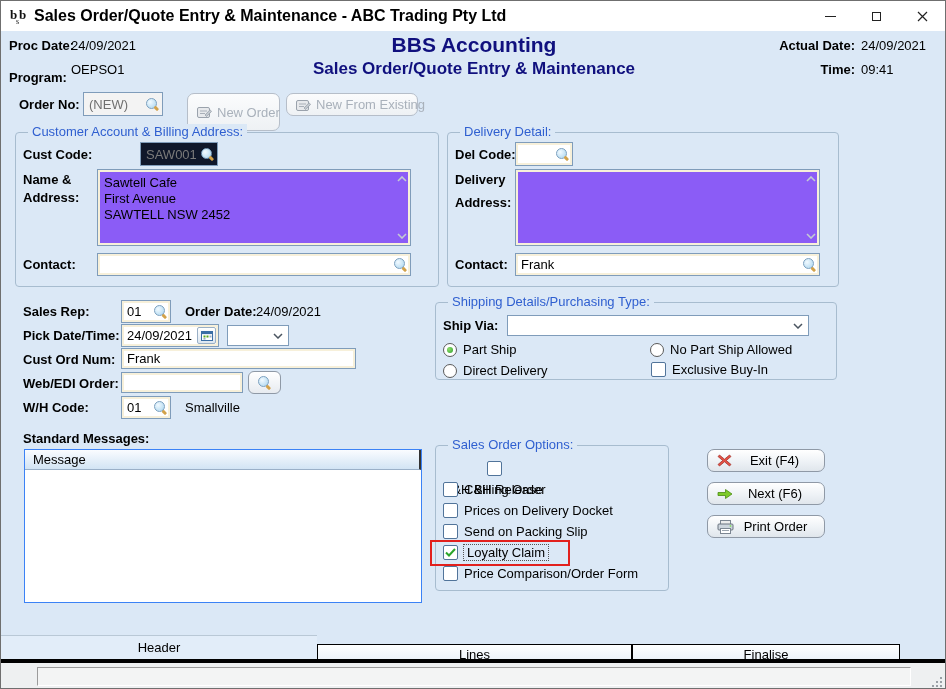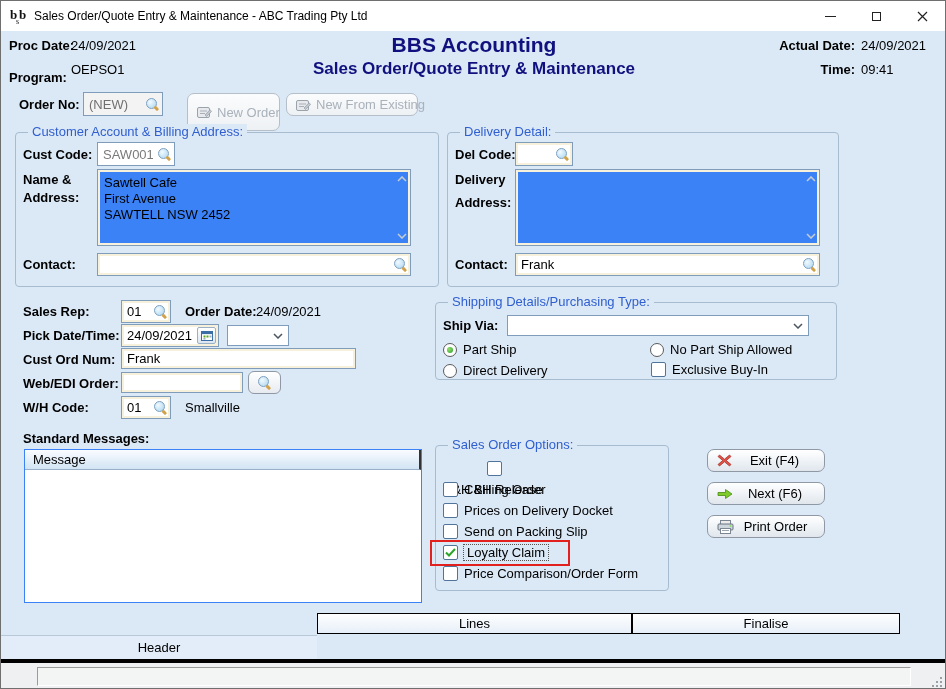--- a/index.html
+++ b/index.html
@@ -5,43 +5,43 @@
   * { box-sizing: border-box; }
   html,body { margin:0; padding:0; background:#c7ccd2; }
   .window{
     position:relative; width:946px; height:689px; overflow:hidden;
     background:#dbe8f6; border:1px solid #6f6f6f;
     font-family:"Liberation Sans", sans-serif; color:#000;
   }
   
   .titlebar{ position:absolute; left:0; top:0; width:100%; height:30px; background:#ffffff; }
   .applogo{ position:absolute; left:8px; top:5px; width:20px; height:20px; }
-  .title-text{ position:absolute; left:33px; top:0; height:31px; line-height:30px; font-size:12px; white-space:nowrap; }
+  .title-text{ position:absolute; left:33px; top:0; height:31px; line-height:30px; font-size:16px; white-space:nowrap;font-weight:bold; }
   .wbtns{ position:absolute; right:0; top:0; height:30px; display:flex; }
   .wbtn{ width:46px; height:30px; display:flex; align-items:center; justify-content:center; }
   .glyph-min{ width:11px; height:1px; background:#222; display:block; }
   .glyph-max{ width:9px; height:9px; border:1px solid #222; display:block; }
   
   .lbl{ position:absolute; font-size:13px; font-weight:bold; white-space:nowrap; }
   .txt{ position:absolute; font-size:13px; white-space:nowrap; }
   .navy{ color:#10107e; font-weight:bold; }
   
   .grp{ position:absolute; border:1px solid #a7bccf; border-radius:4px; }
   .gtitle{ position:absolute; top:-9px; left:12px; background:#dbe8f6; padding:0 4px; font-size:13px; color:#2f5fd0; white-space:nowrap; }
   
   .fld{ position:absolute; display:flex; align-items:center; background:#fff; border:1px solid #7f9cba; box-shadow:inset 0 0 0 2px #f7f0da; }
   .fld>input{ flex:1; min-width:0; border:0; outline:0; background:transparent; font:13px "Liberation Sans",sans-serif; padding:2px 5px; color:#000; }
-  .fld.gray{ background:#ffffff; box-shadow:none; }
+  .fld.gray{ background:#0f172a; box-shadow:none;margin-left:43px; }
   .fld.gray>input{ color:#7a7a7a; }
   .fld.newf{ background:#f3f3f3; box-shadow:none; }
   .fld.newf>input{ color:#707070; }
   .mag{ width:13px; height:13px; position:relative; display:inline-block; flex:none; margin-right:3px; }
   .mag::before{ content:""; position:absolute; left:0; top:0; width:9px; height:9px; border-radius:50%; border:1.5px solid #7ba0bf; background:radial-gradient(circle at 35% 35%, #f2faff, #a8d4ee); }
   .mag::after{ content:""; position:absolute; right:0; bottom:1px; width:5px; height:2.5px; background:#d2a24a; transform:rotate(45deg); border-radius:1px; }
-  .ta{ position:absolute; background:#3b82f6; border:1px solid #7f9cba; box-shadow:inset 0 0 0 2px #f7f0da; }
+  .ta{ position:absolute; background:#8b5cf6; border:1px solid #7f9cba; box-shadow:inset 0 0 0 2px #f7f0da; }
   .ta textarea{ position:absolute; left:3px; top:3px; right:17px; bottom:3px; width:calc(100% - 20px); height:calc(100% - 6px); border:0; outline:0; resize:none; background:transparent; font:13px/16px "Liberation Sans",sans-serif; padding:2px 3px; }
   .chev-up{ position:absolute; right:3px; top:6px; }
   .chev-dn{ position:absolute; right:3px; bottom:6px; }
   .select{ position:absolute; background:#fff; border:1px solid #7f9cba; display:flex; align-items:center; justify-content:flex-end; padding-right:5px; }
   
   .btn{ position:absolute; display:flex; align-items:center; border:1px solid #8f99a6; border-radius:7px; background:linear-gradient(#ffffff,#eef2f6 55%,#e0e6ec); font-size:13px; }
   .btn .ic{ margin:0 5px 0 9px; flex:none; display:flex; }
   .btn .cap{ flex:1; text-align:center; padding-right:12px; white-space:nowrap; }
   .btn.disabled{ color:#a9b1bb; border-color:#b6bec9; background:linear-gradient(#fbfcfd,#eef1f4); }
   .btn-sq{ position:absolute; display:flex; align-items:center; justify-content:center; border:1px solid #8f99a6; border-radius:6px; background:linear-gradient(#ffffff,#e7ebf0); }
@@ -52,21 +52,21 @@
   .rd.on::after{ content:""; position:absolute; left:3px; top:3px; right:3px; bottom:3px; border-radius:50%; background:radial-gradient(circle at 35% 35%, #8fe06a, #2f9e2f); }
   .cb{ width:15px; height:15px; background:#fff; border:1px solid #51749a; border-radius:2px; display:inline-flex; align-items:center; justify-content:center; flex:none; }
   .cb svg{ visibility:hidden; }
   .cb.on svg{ visibility:visible; }
   .dotted{ outline:1px dotted #555; padding:0 3px; }
   .annot{ position:absolute; border:2px solid #e2201d; }
   
   .list{ position:absolute; background:#fff; border:1px solid #3b82f6; }
   .list-hdr{ height:20px; background:linear-gradient(#fafcff,#d2e4f4); border-bottom:1px solid #9ab0c8; font-size:13px; display:flex; align-items:center; padding-left:8px; border-right:2px solid #333; }
   
-  .tab{ position:absolute; top:612px; height:21px; border:1px solid #000; background:linear-gradient(#feffff,#e7eff8); display:flex; align-items:center; justify-content:center; font-size:13px; }
+  .tab{ position:absolute; top:643px; height:21px; border:1px solid #000; background:linear-gradient(#feffff,#e7eff8); display:flex; align-items:center; justify-content:center; font-size:13px; }
   .tab.on{ top:634px; height:24px; border:0; background:#e2edf9; border-top:1px solid #b9c8d6; }
   .tabline{ position:absolute; left:0; top:658px; width:100%; height:4px; background:#000; }
   
   .statusbar{ position:absolute; left:0; top:662px; width:100%; height:27px; background:#eef0f1; }
   .spanel{ position:absolute; left:36px; top:4px; width:874px; height:19px; background:#f3f4f4; border:1px solid #ffffff; border-top-color:#9b9b9b; border-left-color:#9b9b9b; }
 </style>
 </head>
 <body>
 
 <div class="window">

